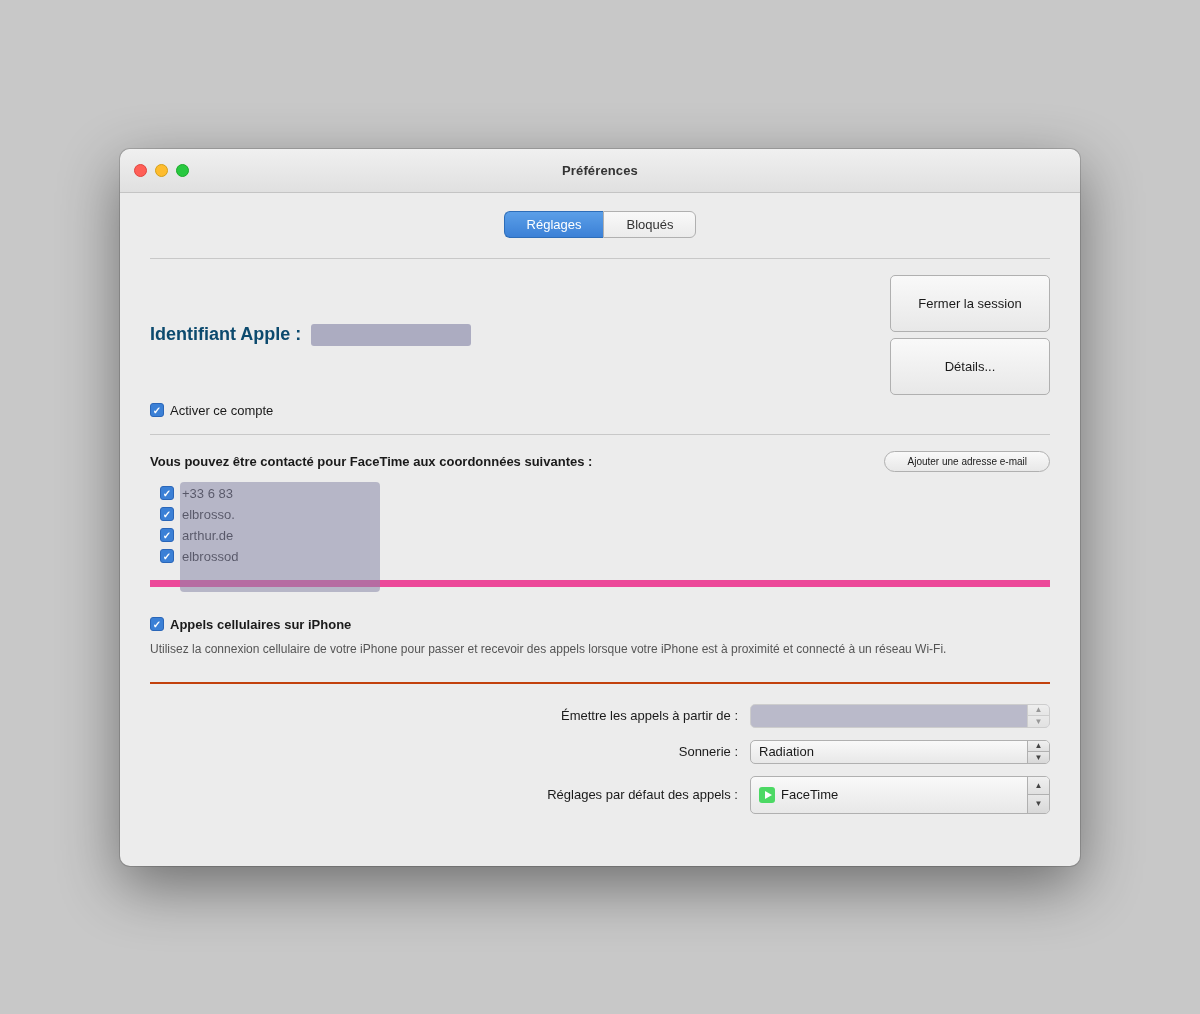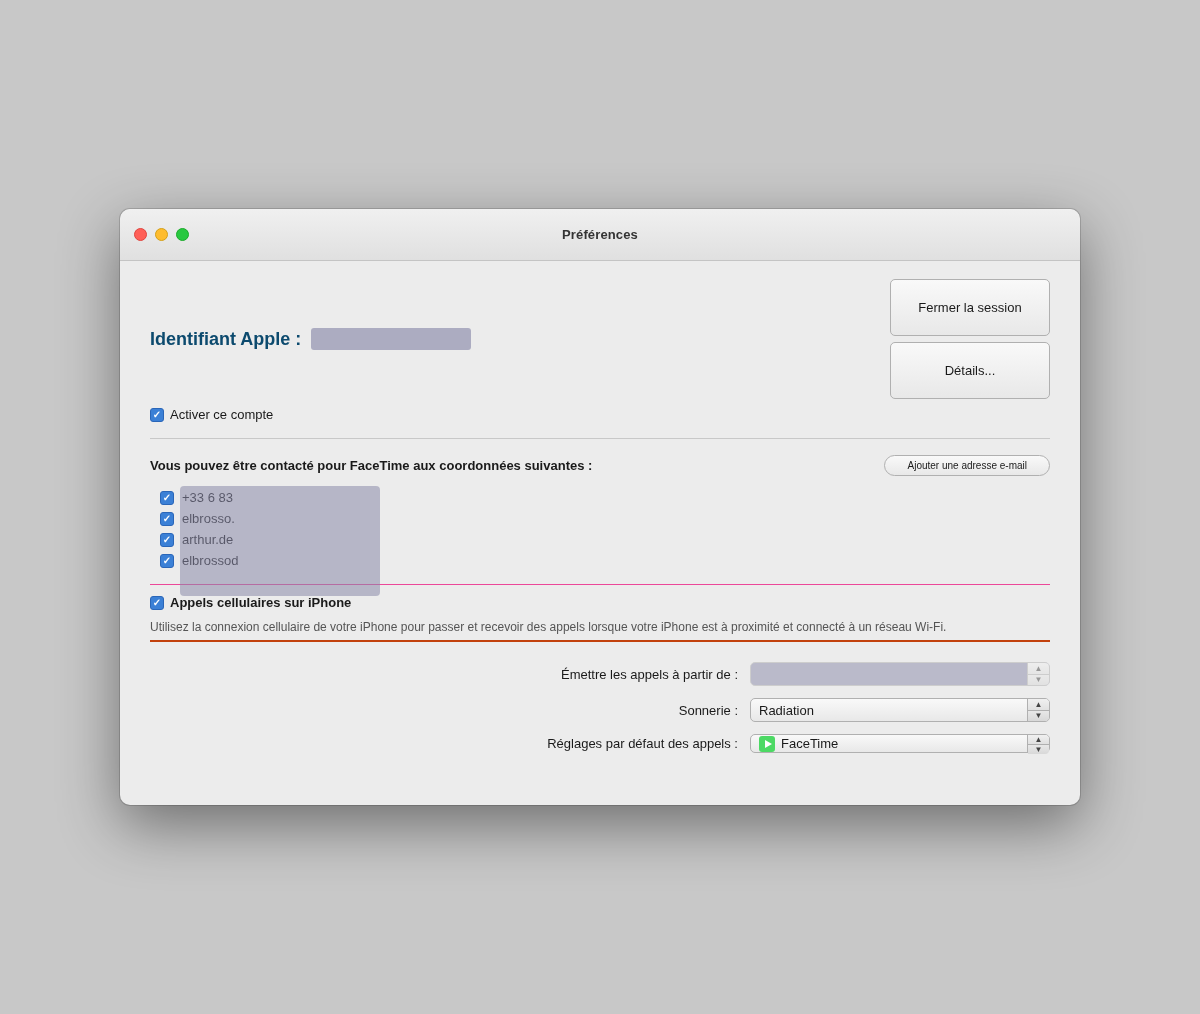--- a/index.html
+++ b/index.html
@@ -18,21 +18,21 @@
       width: 960px;
       background: #ececec;
       border-radius: 10px;
       box-shadow: 0 20px 60px rgba(0,0,0,0.45), 0 0 0 1px rgba(0,0,0,0.15);
       overflow: hidden;
       position: relative;
     }
 
     .titlebar {
       background: linear-gradient(to bottom, #f0f0f0, #e0e0e0);
-      height: 52px;
+      height: 44px;
       display: flex;
       align-items: center;
       justify-content: center;
       position: relative;
       border-bottom: 1px solid #c4c4c4;
       border-radius: 10px 10px 0 0;
     }
 
     .window-controls {
       position: absolute;
@@ -245,22 +245,22 @@
       left: 30px;
       width: 200px;
       height: 110px;
       background: #8a8aaa;
       border-radius: 4px;
       opacity: 0.55;
     }
 
     
     .iphone-section {
-      padding: 4px 0;
-      border-top: 1px solid #ec4899;
+      padding: 24px 0;
+      border-top: 7px solid #ec4899;
     }
 
     .iphone-description {
       font-size: 12px;
       color: #555;
       margin-top: 8px;
       line-height: 1.5;
       max-width: 820px;
     }
 
@@ -357,20 +357,24 @@
     <div class="window-controls">
       <div class="btn-close"></div>
       <div class="btn-minimize"></div>
       <div class="btn-maximize"></div>
     </div>
     <span class="window-title">Préférences</span>
   </div>
 
   <div class="content">
 
+    <div class="tab-bar">
+      <div class="tab active">Réglages</div>
+      <div class="tab">Bloqués</div>
+    </div>
 
     <div class="section">
       <div class="apple-id-row">
         <div class="apple-id-left">
           <span class="apple-id-label">Identifiant Apple :</span>
           <div class="apple-id-field"></div>
         </div>
         <div class="apple-id-buttons">
           <button class="mac-button">Fermer la session</button>
           <button class="mac-button">Détails...</button>
@@ -440,21 +444,21 @@
               <div class="spin-up">▲</div>
               <div class="spin-down">▼</div>
             </div>
           </div>
         </div>
       </div>
 
       <div class="setting-row">
         <span class="setting-row-label">Réglages par défaut des appels :</span>
         <div class="select-wrapper">
-          <div style="width:300px; height:19px; background: linear-gradient(to bottom, #f9f9f9, #e8e8e8); border: 1px solid #b0b0b0; border-radius: 5px; position: relative; cursor: pointer; display: flex; align-items: center; padding: 0 26px 0 8px; gap: 6px;">
+          <div style="width:300px; height:38px; background: linear-gradient(to bottom, #f9f9f9, #e8e8e8); border: 1px solid #b0b0b0; border-radius: 5px; position: relative; cursor: pointer; display: flex; align-items: center; padding: 0 26px 0 8px; gap: 6px;">
             <div class="facetime-icon"></div>
             <span style="font-size:13px; color:#1a1a1a;">FaceTime</span>
             <div class="select-spinner">
               <div class="spin-up">▲</div>
               <div class="spin-down">▼</div>
             </div>
           </div>
         </div>
       </div>
 

